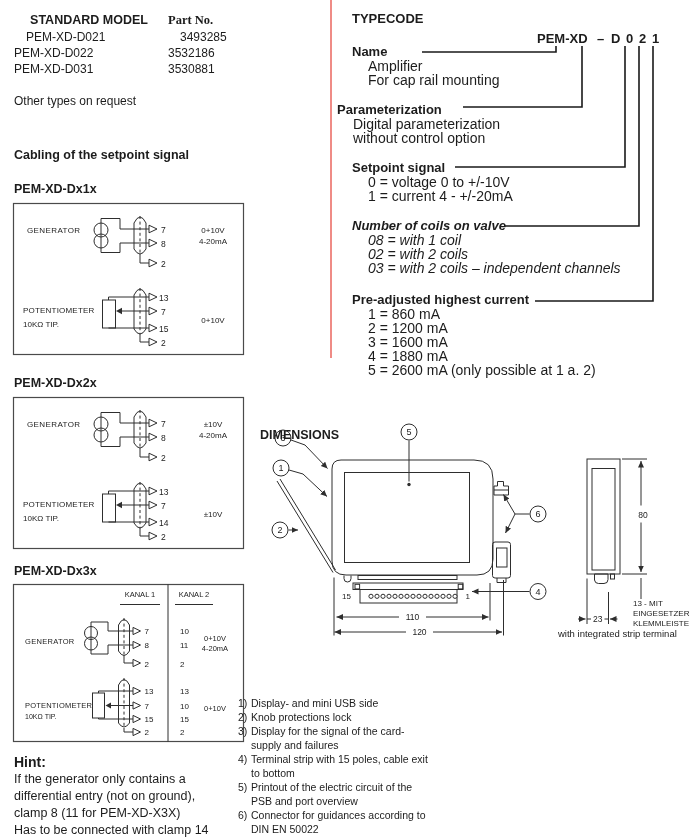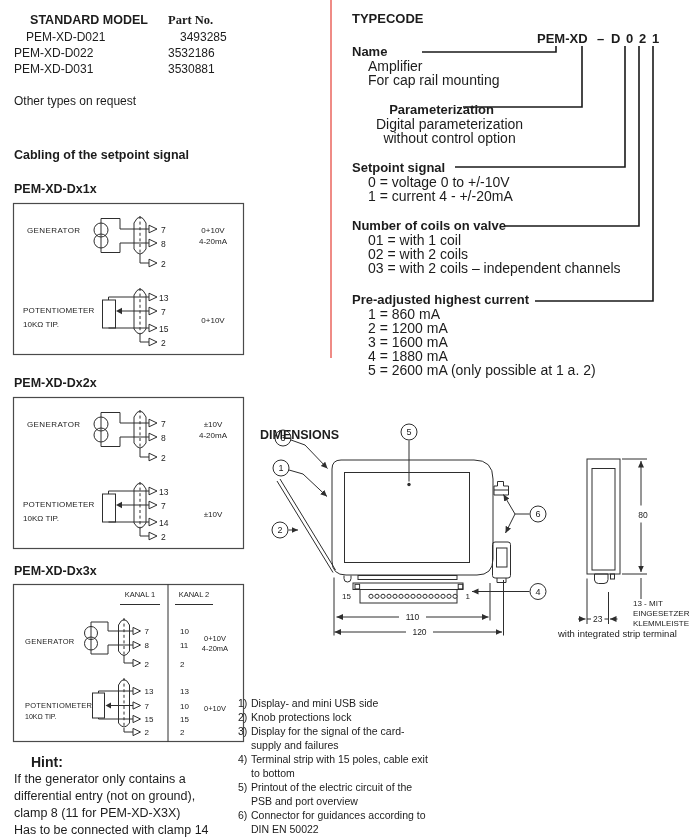--- a/index.html
+++ b/index.html
@@ -206,21 +206,21 @@
     <text x="132.5" y="128.5" font-size="8">7</text>
     <text x="132.5" y="142" font-size="8">15</text>
     <text x="132.5" y="155" font-size="8">2</text>
     <text x="168" y="114" font-size="8">13</text>
     <text x="168" y="128.5" font-size="8">10</text>
     <text x="168" y="142" font-size="8">15</text>
     <text x="168" y="155" font-size="8">2</text>
     <text x="203" y="131" font-size="7.5" text-anchor="middle">0+10V</text>
   </svg>
 
-  <div class="abs b" style="left:31px;top:754px;font-size:14px;text-align:center;">Hint:</div>
+  <div class="abs b" style="left:14px;top:754px;font-size:14px;text-align:center;">Hint:</div>
   <div class="abs" style="left:14px;top:771px;font-size:12.5px;line-height:17px;">
     <div>If the generator only contains a</div>
     <div>differential entry (not on ground),</div>
     <div>clamp 8 (11 for PEM-XD-X3X)</div>
     <div>Has to be connected with clamp 14</div>
   </div>
 
   <div class="abs divider" style="left:330px;top:0;width:2.2px;height:358px;"></div>
 
   <div class="abs b" style="left:352px;top:11px;font-size:13px;">TYPECODE</div>
@@ -238,33 +238,33 @@
     <path d="M285,8 V129 H115" class="tclines"></path>
     <path d="M299,8 V188 H165" class="tclines"></path>
     <path d="M313,8 V263 H195" class="tclines"></path>
   </svg>
 
   <div class="abs" style="left:352px;top:44px;">
     <div class="sect-title">Name</div>
     <div class="sect-line">Amplifier</div>
     <div class="sect-line">For cap rail mounting</div>
   </div>
-  <div class="abs" style="left:360px;top:102px;text-align:center;">
+  <div class="abs" style="left:337px;top:102px;">
     <div class="sect-title">Parameterization</div>
     <div class="sect-line">Digital parameterization</div>
     <div class="sect-line">without control option</div>
   </div>
   <div class="abs" style="left:352px;top:160px;">
     <div class="sect-title">Setpoint signal</div>
     <div class="sect-line">0 = voltage 0 to +/-10V</div>
     <div class="sect-line">1 = current 4 - +/-20mA</div>
   </div>
-  <div class="abs" style="left:352px;top:218px;">
+  <div class="abs" style="left:352px;top:218px;font-style:italic;">
     <div class="sect-title">Number of coils on valve</div>
-    <div class="sect-line">01 = with 1 coil</div>
+    <div class="sect-line">08 = with 1 coil</div>
     <div class="sect-line">02 = with 2 coils</div>
     <div class="sect-line">03 = with 2 coils – independent channels</div>
   </div>
   <div class="abs" style="left:352px;top:292px;">
     <div class="sect-title">Pre-adjusted highest current</div>
     <div class="sect-line">1 = 860 mA</div>
     <div class="sect-line">2 = 1200 mA</div>
     <div class="sect-line">3 = 1600 mA</div>
     <div class="sect-line">4 = 1880 mA</div>
     <div class="sect-line">5 = 2600 mA (only possible at 1 a. 2)</div>

